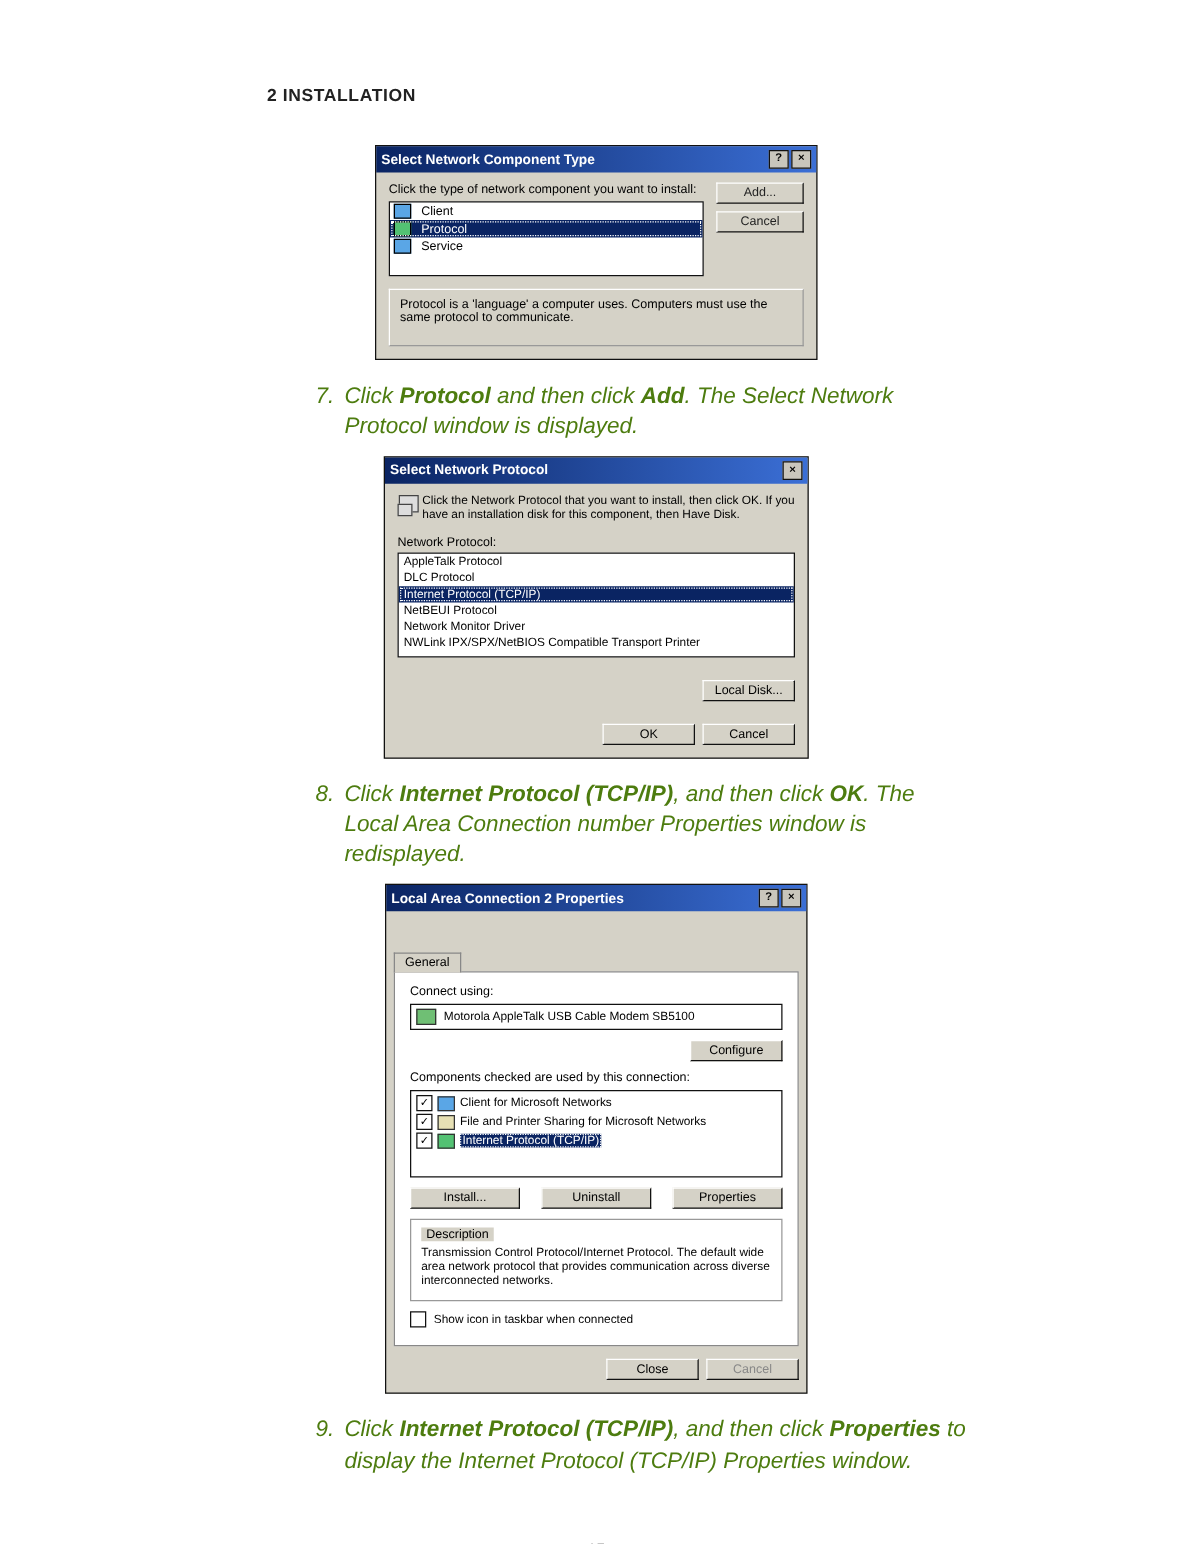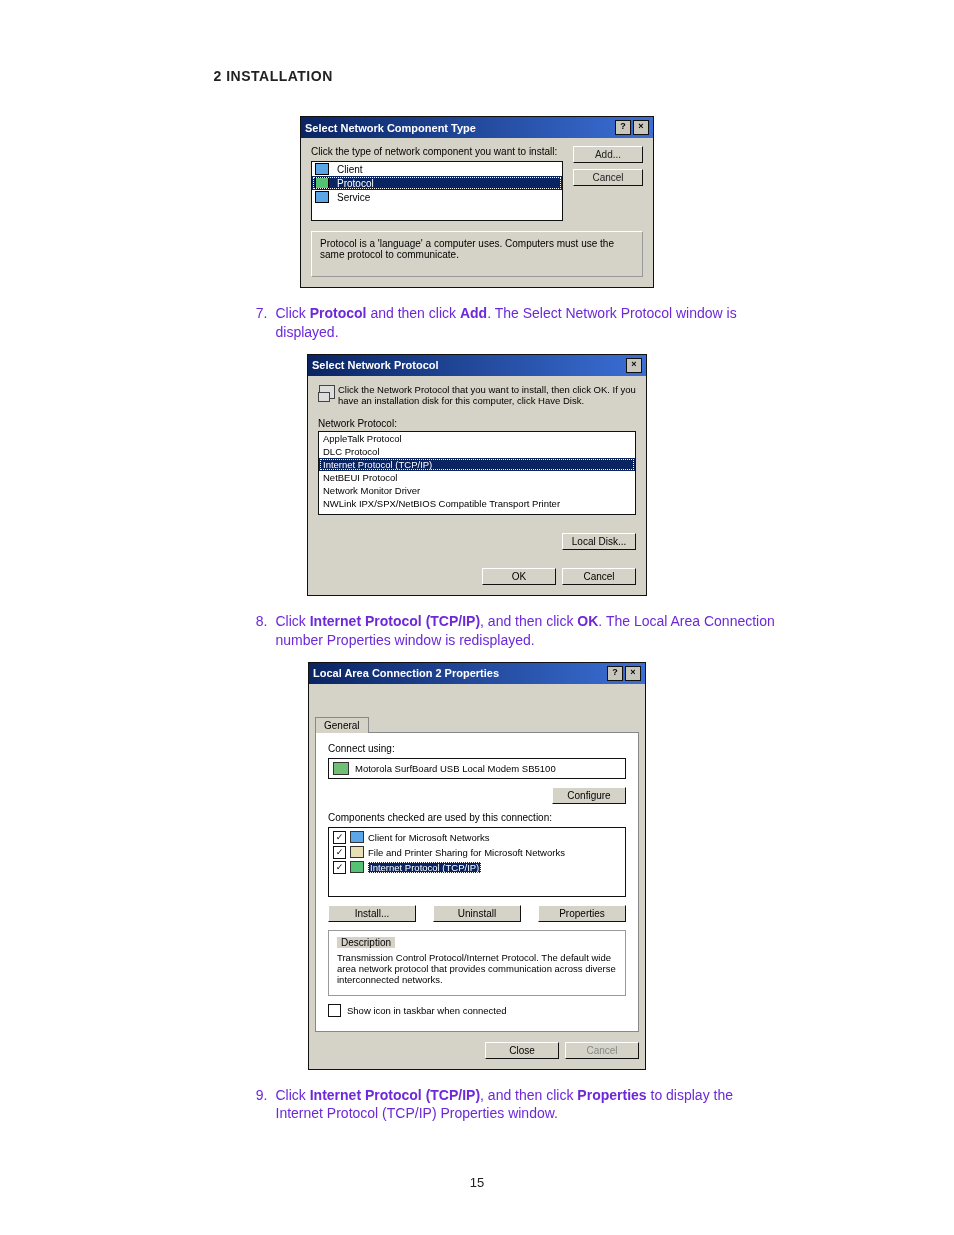--- a/index.html
+++ b/index.html
@@ -17,23 +17,24 @@
   .section-title {
     font-weight: bold;
     font-size: 14px;
     margin: 0 0 32px 78px;
     letter-spacing: 0.5px;
   }
   ol.steps {
     list-style: none;
     padding: 0;
     margin: 0 40px 0 140px;
-    font-size: 14px;
-    color: #6d28d9;
+    font-size: 18px;
+    color: #4d7c0f;
     line-height: 1.35;
+    font-style: italic;
   }
   ol.steps > li {
     margin-bottom: 12px;
   }
   ol.steps > li .num {
     display: inline-block;
     width: 22px;
     text-align: right;
     margin-left: -30px;
     margin-right: 8px;
@@ -301,21 +302,21 @@
   <div class="win-dialog d2">
     <div class="titlebar">
       <span>Select Network Protocol</span>
       <div class="title-btns">
         <div class="title-btn">×</div>
       </div>
     </div>
     <div class="d2-body">
       <div class="d2-intro">
         <div class="d2-nic-icon"></div>
-        <div>Click the Network Protocol that you want to install, then click OK. If you have an installation disk for this computer, click Have Disk.</div>
+        <div>Click the Network Protocol that you want to install, then click OK. If you have an installation disk for this component, then Have Disk.</div>
       </div>
       <div class="d2-label">Network Protocol:</div>
       <div class="d2-list">
         <div class="d2-list-item">AppleTalk Protocol</div>
         <div class="d2-list-item">DLC Protocol</div>
         <div class="d2-list-item selected">Internet Protocol (TCP/IP)</div>
         <div class="d2-list-item">NetBEUI Protocol</div>
         <div class="d2-list-item">Network Monitor Driver</div>
         <div class="d2-list-item">NWLink IPX/SPX/NetBIOS Compatible Transport Printer</div>
       </div>
@@ -344,21 +345,21 @@
         <div class="title-btn">?</div>
         <div class="title-btn">×</div>
       </div>
     </div>
     <div class="d3-body">
       <span class="tab">General</span>
       <div class="tab-panel">
         <div>Connect using:</div>
         <div class="d3-device-box">
           <span class="dev-icon"></span>
-          <span>Motorola SurfBoard USB Local Modem SB5100</span>
+          <span>Motorola AppleTalk USB Cable Modem SB5100</span>
         </div>
         <div class="d3-right-btn">
           <div class="win-btn">Configure</div>
         </div>
         <div style="margin-top:8px">Components checked are used by this connection:</div>
         <div class="d3-complist">
           <div class="d3-comp">
             <span class="chk">✓</span>
             <span class="mini-icon blue"></span>
             <span class="lbl">Client for Microsoft Networks</span>

